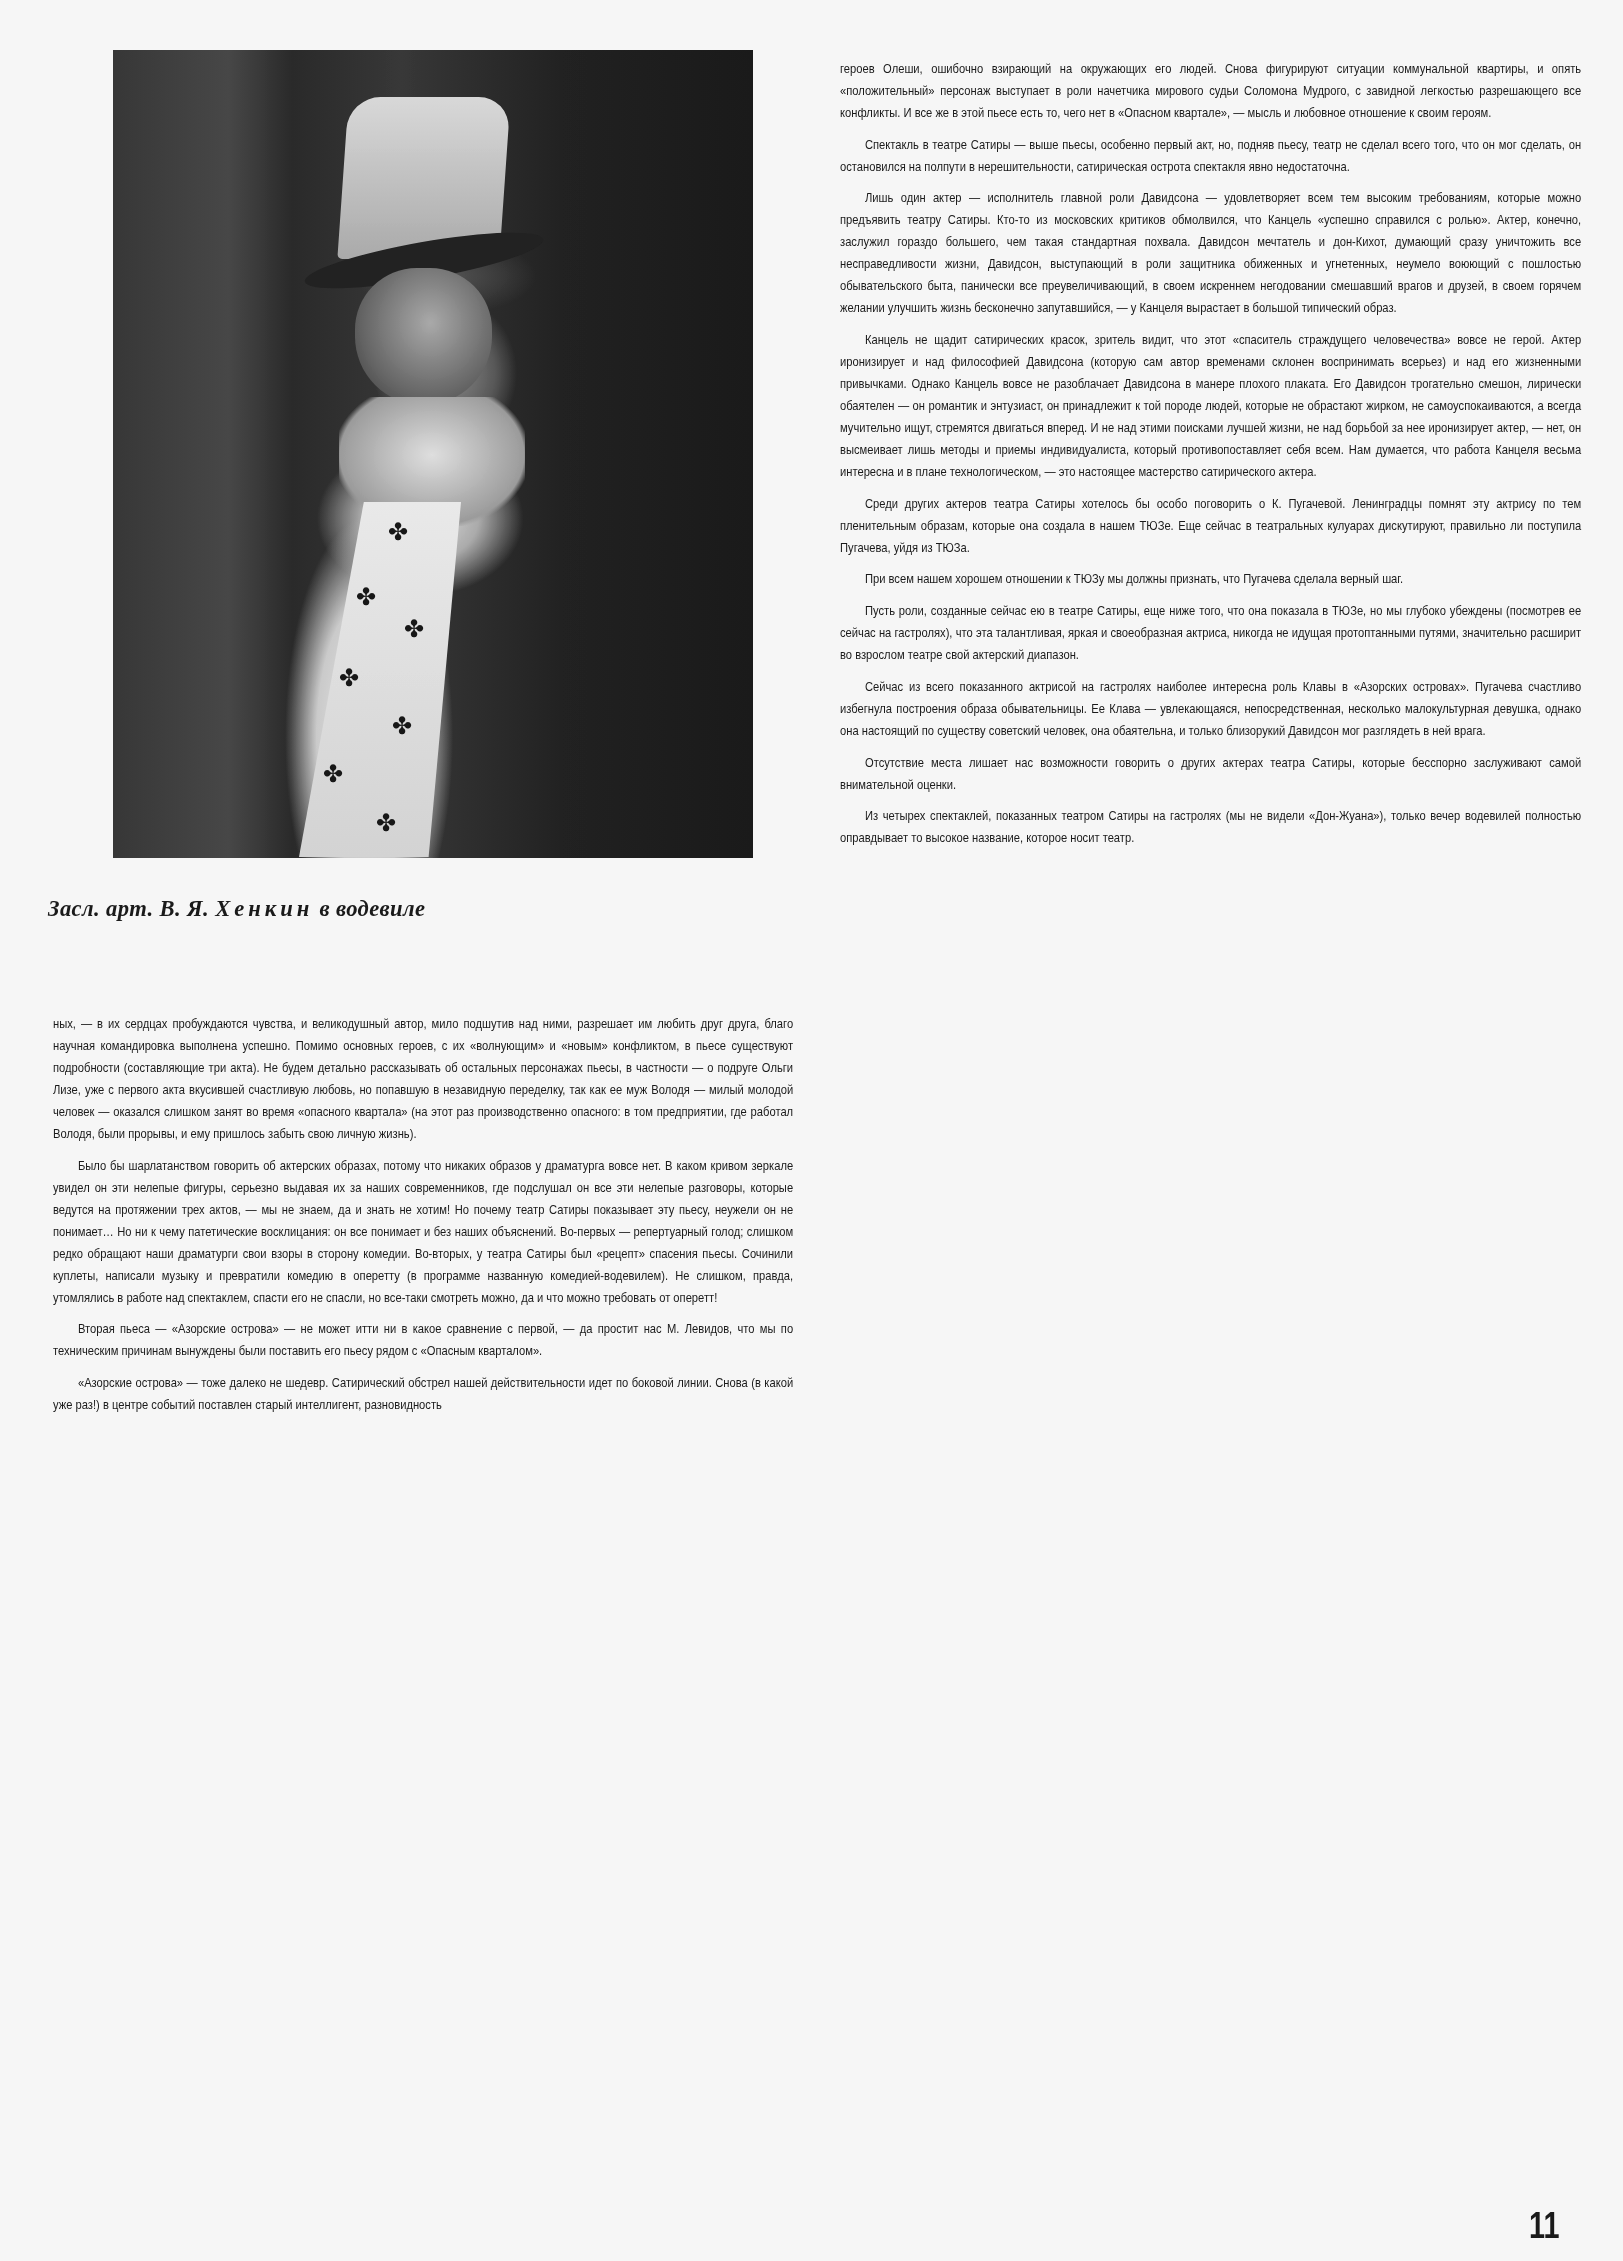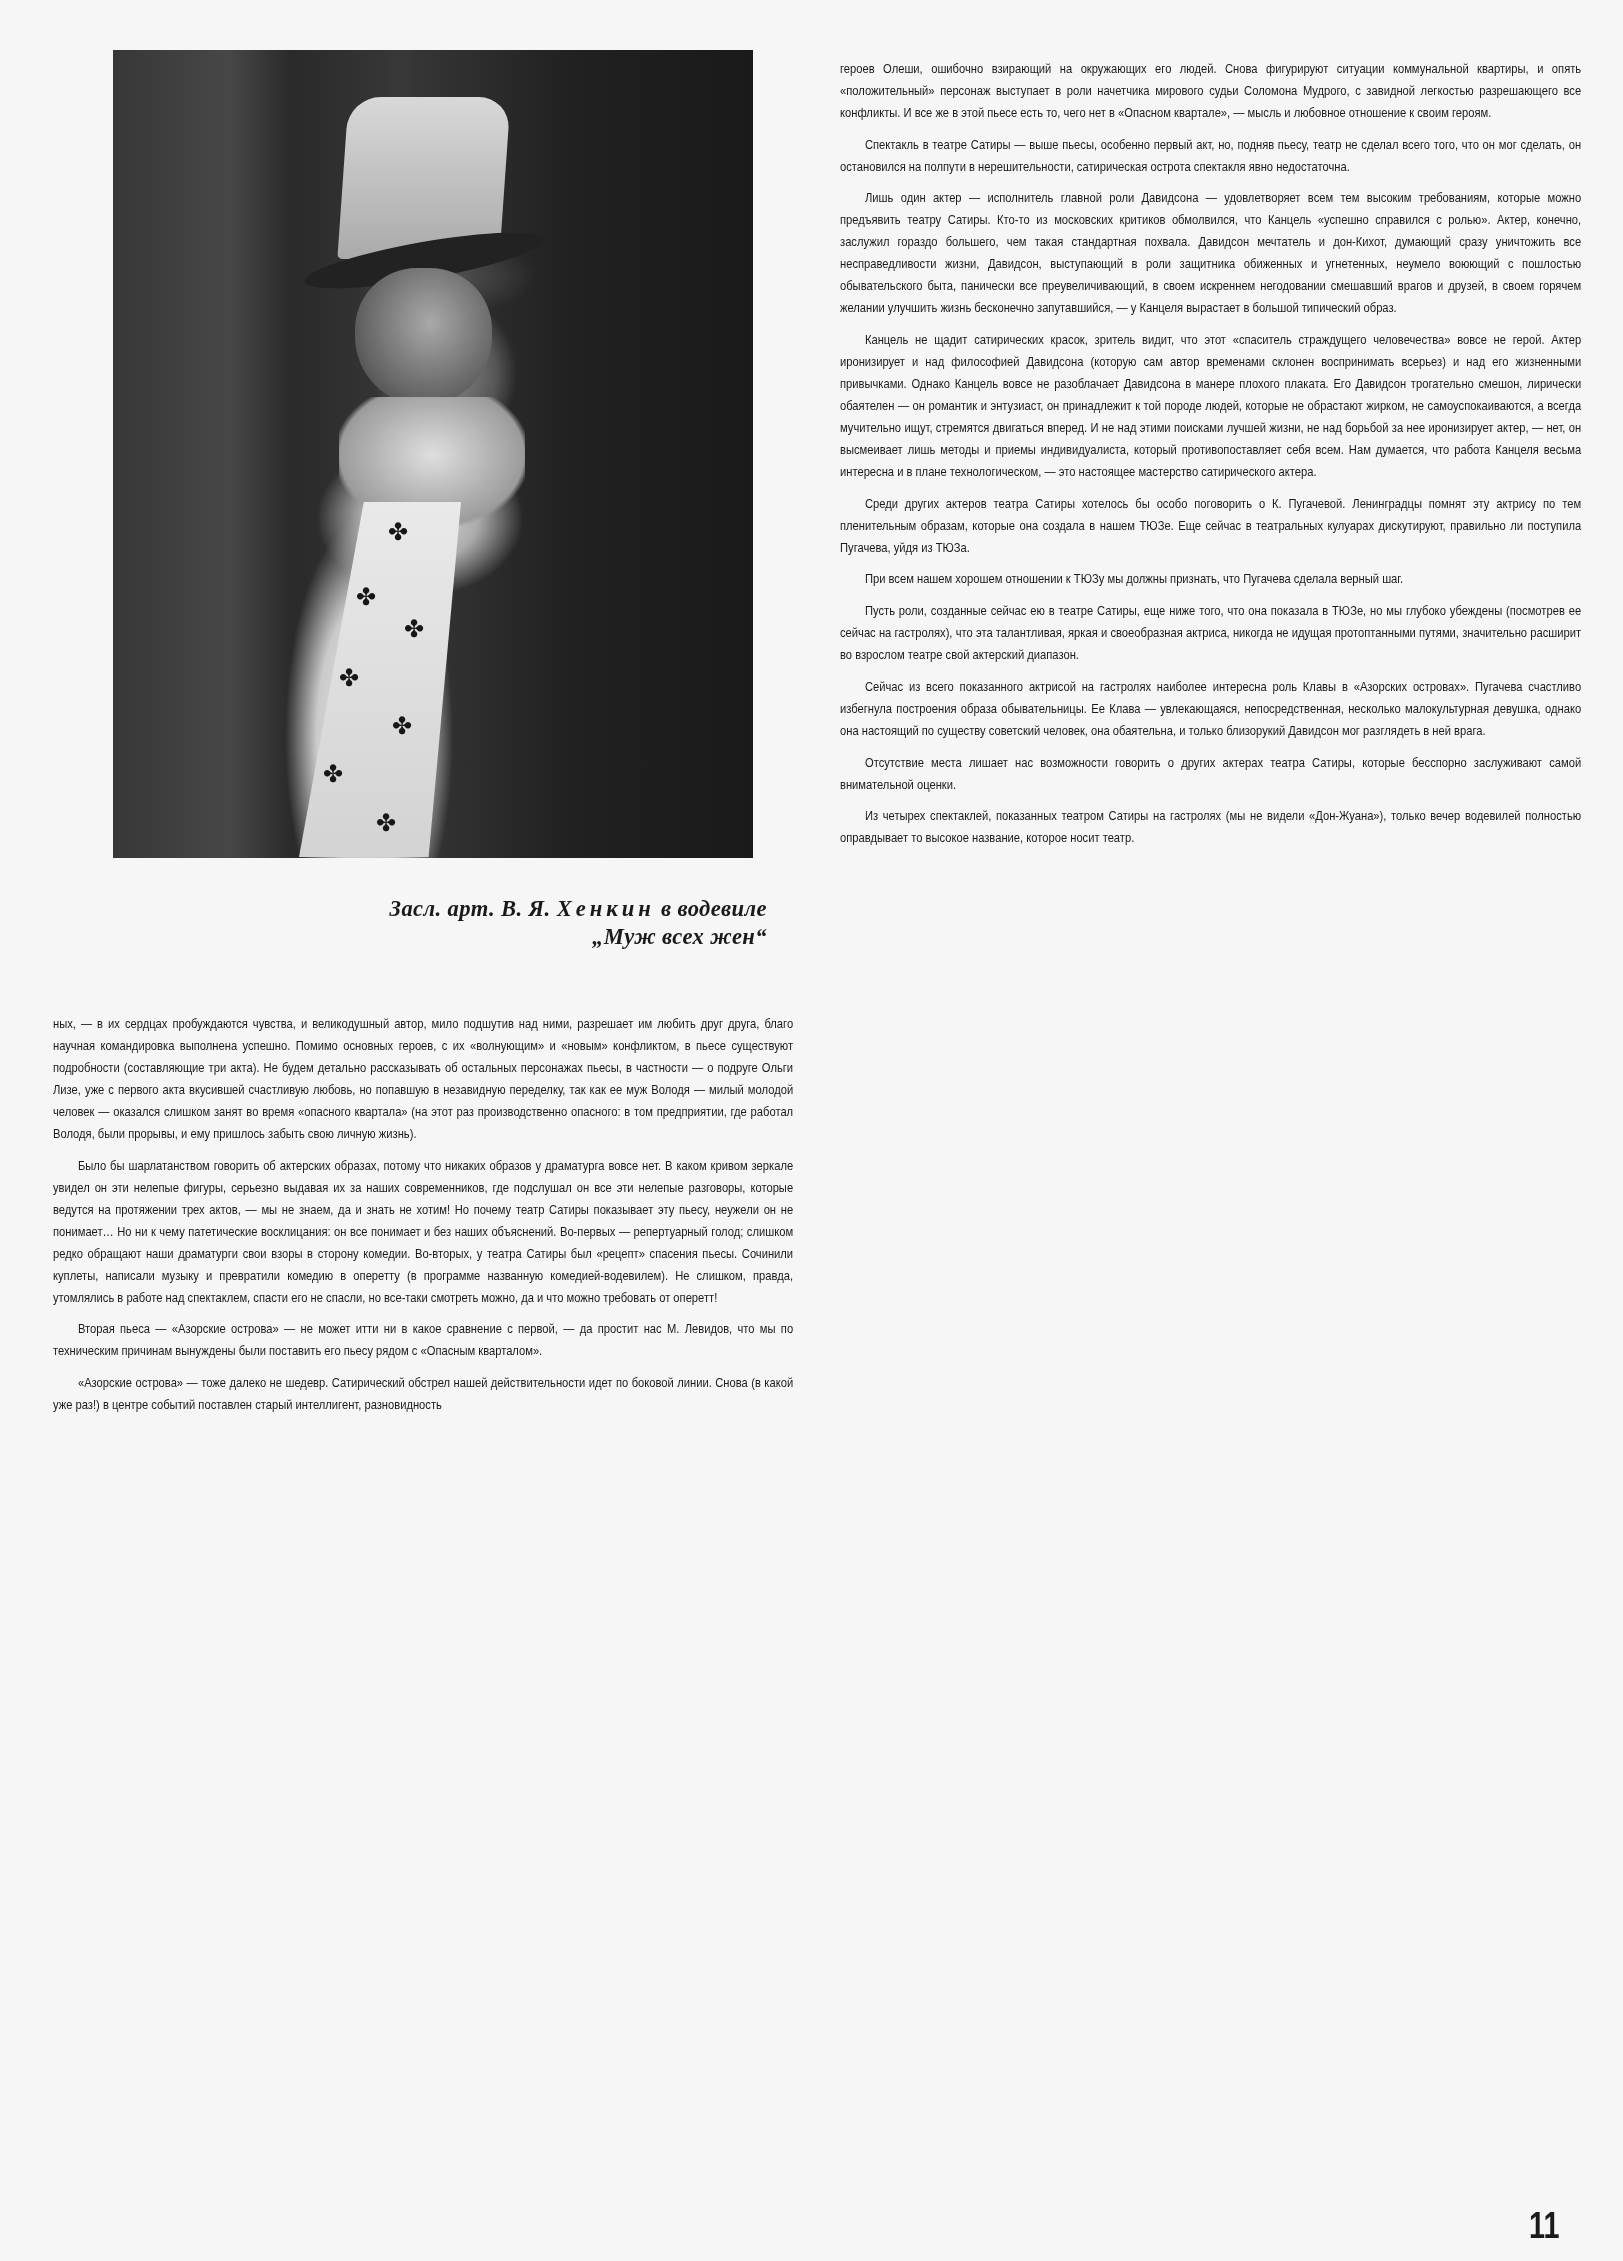--- a/index.html
+++ b/index.html
@@ -50,21 +50,21 @@
     background: linear-gradient(180deg, #e4e4e4, #cfcfcf);
     clip-path: polygon(40% 0, 100% 0, 80% 100%, 0 100%);
   }
   .photo .vest i {
     position: absolute; font-style: normal; color: #1c1c1c; font-size: 24px;
     font-family: "DejaVu Sans", sans-serif;
   }
   .caption {
     position: absolute;
     left: 48px; top: 895px; width: 719px;
-    text-align: right;
+    text-align: left;
     font-family: "Liberation Serif", "DejaVu Serif", serif;
     font-style: italic; font-weight: bold;
     font-size: 22.6px; line-height: 27.5px;
     letter-spacing: 0.4px;
   }
   .caption .name { letter-spacing: 4px; }
   .col {
     position: absolute;
     font-family: "Liberation Sans Narrow", "Liberation Sans", "DejaVu Sans Condensed", sans-serif;
     font-size: 13px;
@@ -99,21 +99,20 @@
       <i style="left:105px;top:113px">✤</i>
       <i style="left:40px;top:162px">✤</i>
       <i style="left:93px;top:210px">✤</i>
       <i style="left:24px;top:258px">✤</i>
       <i style="left:77px;top:307px">✤</i>
     </div>
   </div>
 
   <div class="caption">
     <div><span>Засл. арт. В. Я. </span><span class="name">Хенкин</span><span> в водевиле</span></div>
-    <div>„Муж всех жен“</div>
   </div>
 
   <div class="col col-left">
     <p class="noindent">ных, — в их сердцах пробуждаются чувства, и великодушный автор, мило подшутив над ними, разрешает им любить друг друга, благо научная командировка выполнена успешно. Помимо основных героев, с их «волнующим» и «новым» конфликтом, в пьесе существуют подробности (составляющие три акта). Не будем детально рассказывать об остальных персонажах пьесы, в частности — о подруге Ольги Лизе, уже с первого акта вкусившей счастливую любовь, но попавшую в незавидную переделку, так как ее муж Володя — милый молодой человек — оказался слишком занят во время «опасного квартала» (на этот раз производственно опасного: в том предприятии, где работал Володя, были прорывы, и ему пришлось забыть свою личную жизнь).</p>
     <p>Было бы шарлатанством говорить об актерских образах, потому что никаких образов у драматурга вовсе нет. В каком кривом зеркале увидел он эти нелепые фигуры, серьезно выдавая их за наших современников, где подслушал он все эти нелепые разговоры, которые ведутся на протяжении трех актов, — мы не знаем, да и знать не хотим! Но почему театр Сатиры показывает эту пьесу, неужели он не понимает… Но ни к чему патетические восклицания: он все понимает и без наших объяснений. Во-первых — репертуарный голод; слишком редко обращают наши драматурги свои взоры в сторону комедии. Во-вторых, у театра Сатиры был «рецепт» спасения пьесы. Сочинили куплеты, написали музыку и превратили комедию в оперетту (в программе названную комедией-водевилем). Не слишком, правда, утомлялись в работе над спектаклем, спасти его не спасли, но все-таки смотреть можно, да и что можно требовать от оперетт!</p>
     <p>Вторая пьеса — «Азорские острова» — не может итти ни в какое сравнение с первой, — да простит нас М. Левидов, что мы по техническим причинам вынуждены были поставить его пьесу рядом с «Опасным кварталом».</p>
     <p>«Азорские острова» — тоже далеко не шедевр. Сатирический обстрел нашей действительности идет по боковой линии. Снова (в какой уже раз!) в центре событий поставлен старый интеллигент, разновидность</p>
   </div>
 
   <div class="col col-right">

